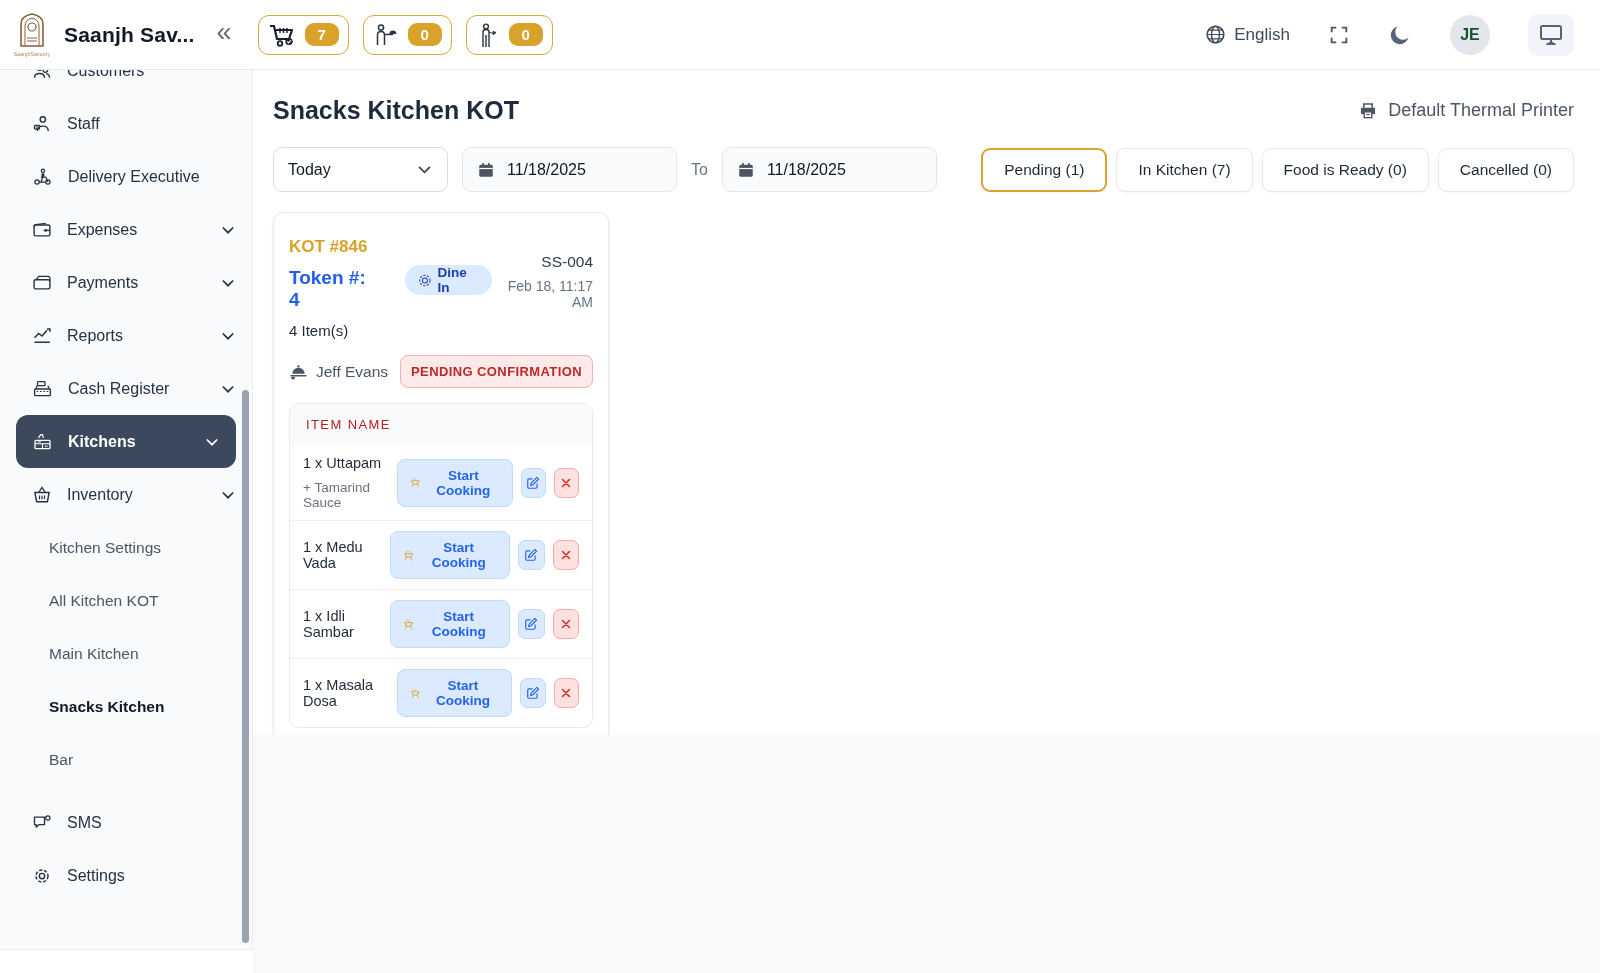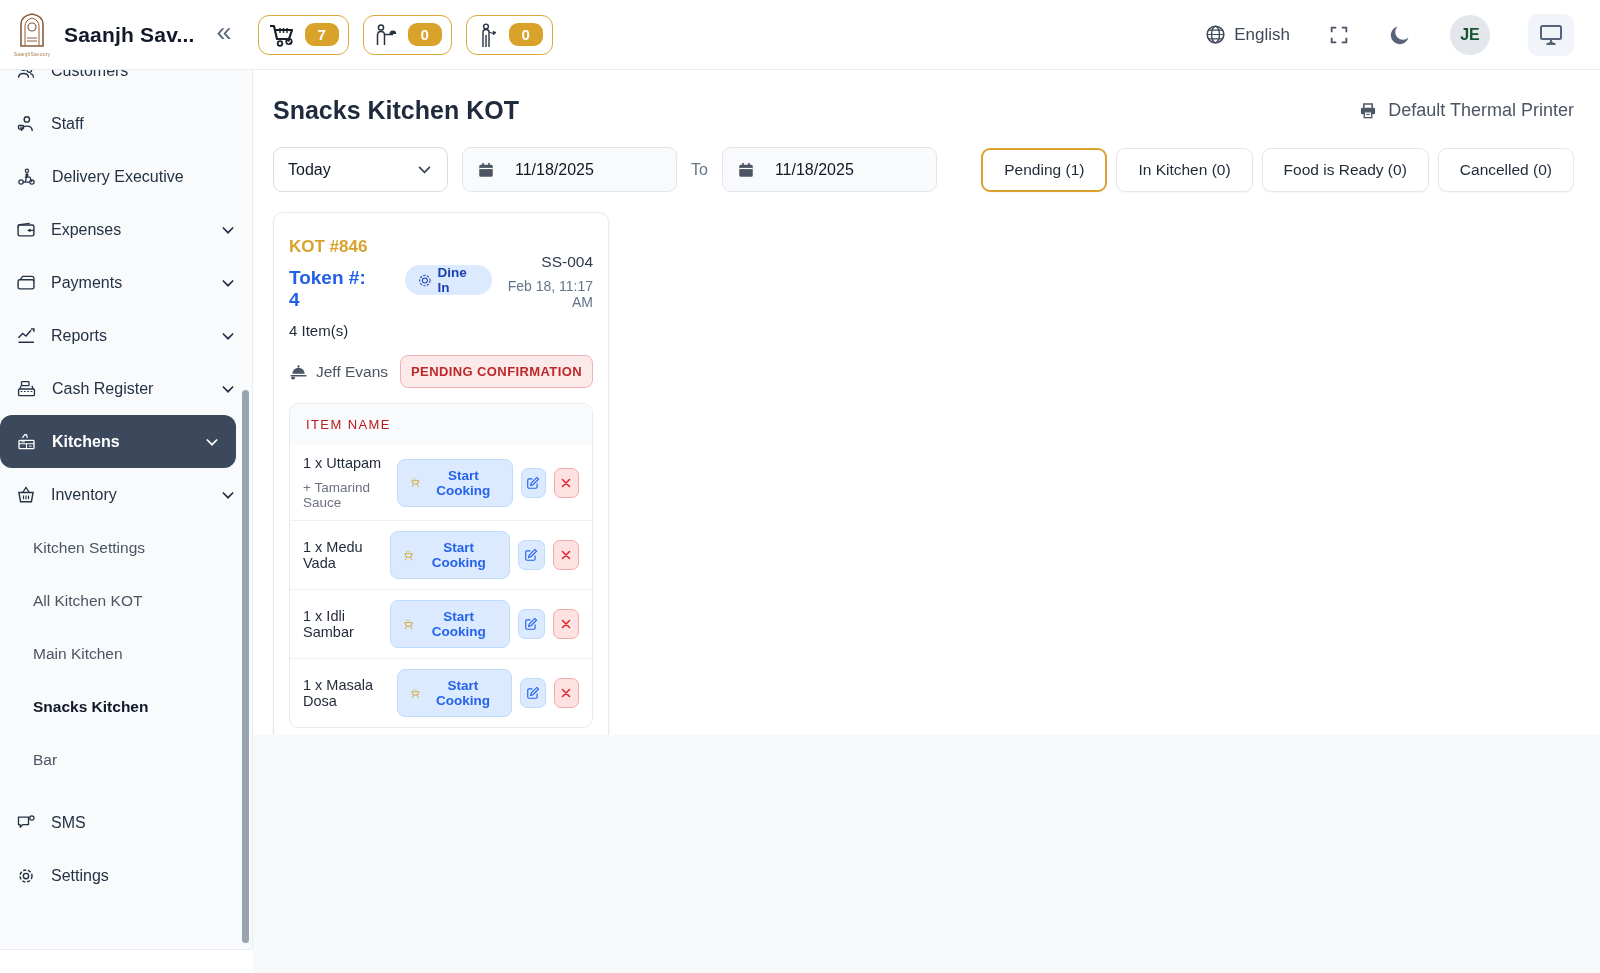--- a/index.html
+++ b/index.html
@@ -37,21 +37,21 @@
     font-size:16px; font-weight:700; display:flex; align-items:center; justify-content:center; cursor:pointer;
   }
   .monitor-btn { width:46px; height:42px; background:#f1f4f8; border-radius:10px; }
 
   
   .sidebar {
     position:absolute; top:70px; left:0; width:253px; height:880px;
     background:#f8fafc; border-right:1px solid #e9edf1; border-bottom:1px solid #e9edf1;
     overflow:hidden;
   }
-  .sb-list { margin-top:-26px; }
+  .sb-list { margin-top:-26px;padding-left:16px; }
   .sb-item {
     height:53px; display:flex; align-items:center; gap:15px;
     padding:0 16px; font-size:16px; color:#253244; cursor:pointer;
   }
   .sb-item .chev { margin-left:auto; color:#253244; }
   .sb-item.active {
     background:#3c495c; color:#fff; border-radius:12px; margin-right:16px; font-weight:700;
   }
   .sb-item.active .chev { color:#fff; }
   .sb-sub {
@@ -74,21 +74,21 @@
   .printer-default { margin-left:auto; display:flex; align-items:center; gap:10px; color:#4b5563; font-size:18px; cursor:pointer;}
 
   .filter-row { display:flex; align-items:center; gap:14px; padding:22px 26px 0 20px; }
   .select-box {
     width:175px; height:45px; border:1px solid #d8dde3; border-radius:9px; background:#fff;
     display:flex; align-items:center; padding:0 14px; font-size:16px; color:#111827; cursor:pointer;
   }
   .select-box .chev { margin-left:auto; color:#374151; }
   .date-box {
     width:215px; height:45px; border:1px solid #e2e6eb; border-radius:9px; background:#f9fafb;
-    display:flex; align-items:center; gap:20px; padding:4px 14px; font-size:16px; color:#111827; cursor:text;
+    display:flex; align-items:center; gap:12px; padding:4px 14px; font-size:16px; color:#111827; cursor:text;
   }
   .date-box:first-of-type { margin-left:16px; }
   .to-label { color:#64748b; font-size:16px; }
   .tabs { margin-left:auto; display:flex; gap:9px; }
   .tab {
     height:44px; padding:0 21px; border-radius:9px; background:#fff; font-size:15.5px; color:#1f2937;
     border:1px solid #e5e7eb; display:flex; align-items:center; cursor:pointer;
     box-shadow:0 1px 2px rgba(16,24,40,.04);
   }
   .tab.active { border:2px solid #dda12f; font-weight:500; }
@@ -426,21 +426,21 @@
       <svg width="18" height="18" viewBox="0 0 24 24">
         <rect x="3" y="5" width="18" height="16" rx="2" fill="#4b5563"></rect>
         <path d="M8 2.5 v4 M16 2.5 v4" stroke="#4b5563" stroke-width="2.2"></path>
         <path d="M3 10 h18" stroke="#fff" stroke-width="1.6"></path>
       </svg>
       <span>11/18/2025</span>
     </div>
 
     <div class="tabs">
       <div class="tab active">Pending (1)</div>
-      <div class="tab">In Kitchen (0)</div>
+      <div class="tab">In Kitchen (7)</div>
       <div class="tab">Food is Ready (0)</div>
       <div class="tab">Cancelled (0)</div>
     </div>
   </div>
 
   <section class="kot-card">
     <div class="card-top">
       <div>
         <div class="kot-no">KOT #846</div>
         <div class="token">Token #: 4</div>

